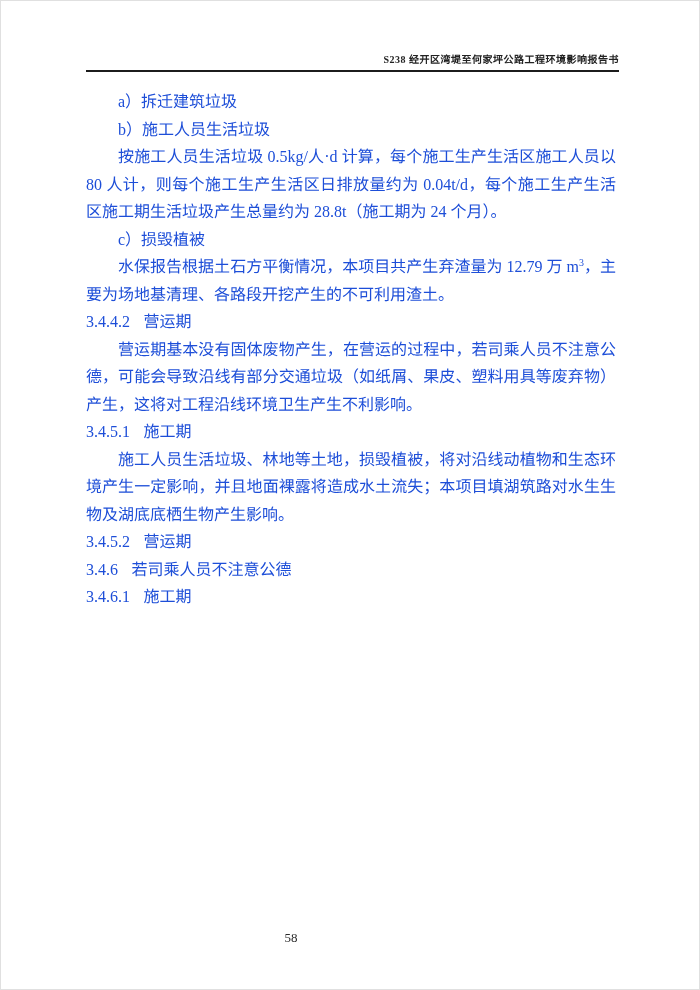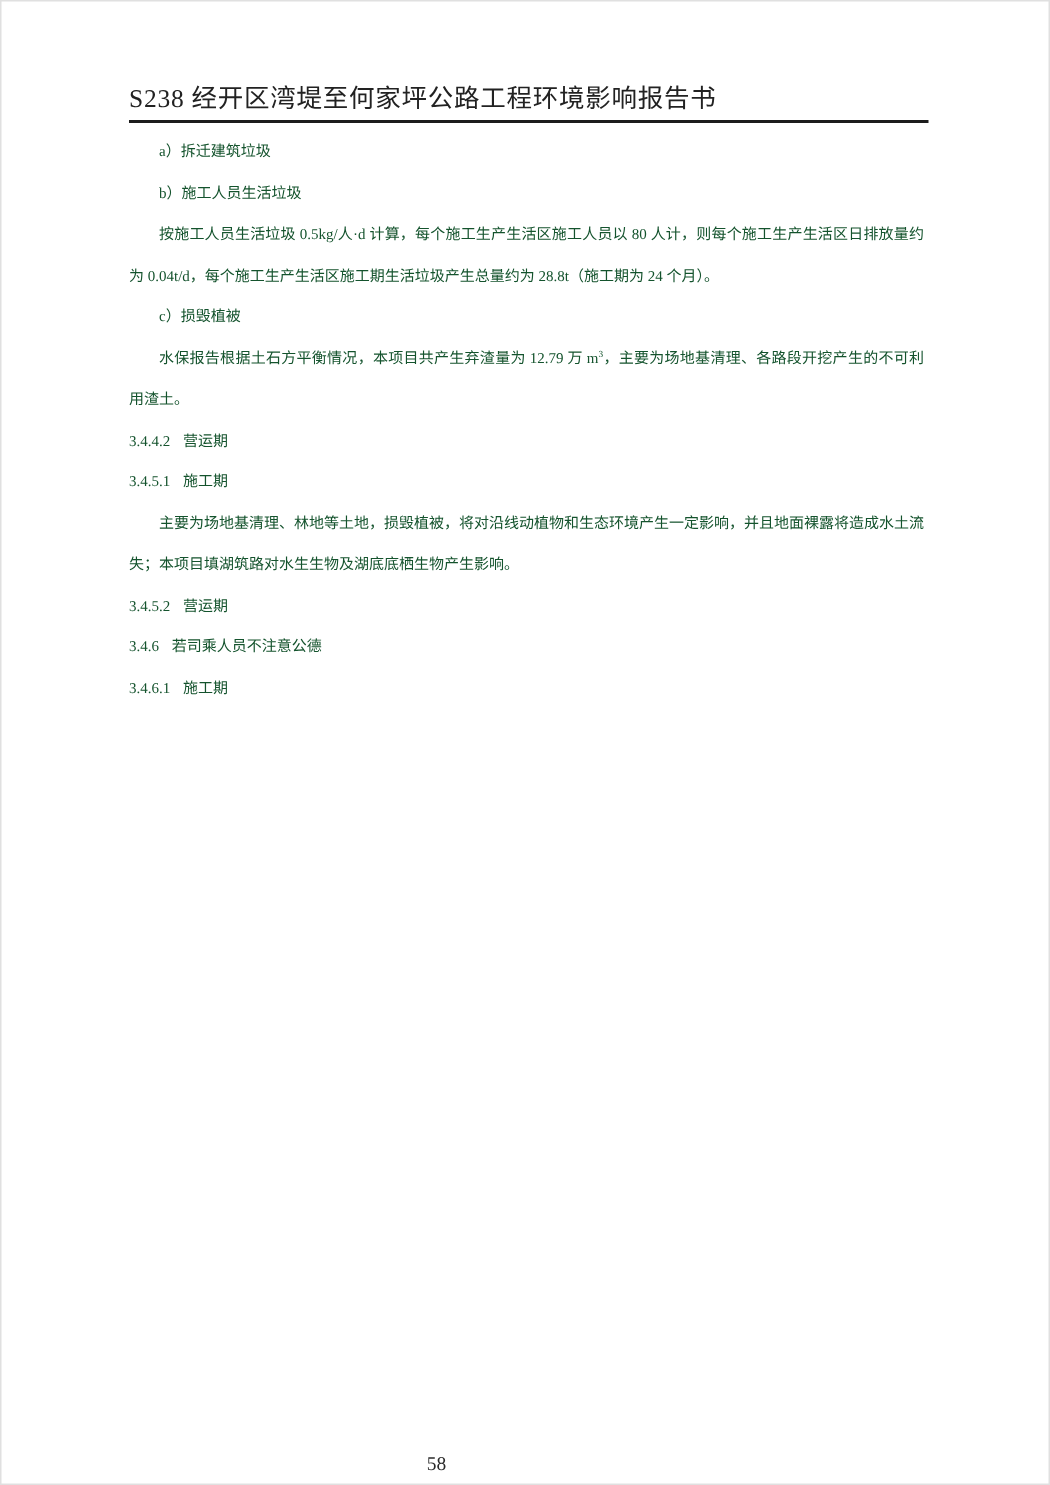--- a/index.html
+++ b/index.html
@@ -16,74 +16,76 @@
     box-sizing: border-box;
     border: 1px solid #e0e0e0;
     color: #1f1f1f;
     overflow: hidden;
   }
   .header {
     position: absolute;
     left: 85px;
     width: 533px;
     top: 50px;
-    text-align: left;
-    font-size: 17px;
+    text-align: right;
+    font-size: 10px;
     letter-spacing: 0.5px;
     color: #222;
     border-bottom: 2px solid #1c1c1c;
     padding-bottom: 4px;
+    font-weight: bold;
   }
   .content {
     position: absolute;
     left: 85px;
     width: 530px;
     top: 87px;
-    font-size: 10px;
+    font-size: 16px;
     line-height: 27.5px;
     text-align: justify;
-    color: #14532d;
+    color: #1d4ed8;
   }
   .content p { margin: 0; padding: 0; }
   .para, .list-item { text-indent: 2em; }
   .heading { text-indent: 0; }
   .h-num { display: inline-block; }
   .h-title { margin-left: 0.85em; }
   sup {
     font-size: 0.62em;
     line-height: 0;
     vertical-align: super;
   }
   .footer {
     position: absolute;
     left: 0;
     width: 580px;
-    top: 967px;
+    top: 929px;
     text-align: center;
     font-size: 13px;
     color: #2a2a2a;
   }
 </style>
 </head>
 <body>
 
 <div class="page">
   <div class="header">
     <span>S238 经开区湾堤至何家坪公路工程环境影响报告书</span>
   </div>
 
   <div class="content" id="content">
       <p class="list-item">a）拆迁建筑垃圾</p>
       <p class="list-item">b）施工人员生活垃圾</p>
       <p class="para">按施工人员生活垃圾 0.5kg/人·d 计算，每个施工生产生活区施工人员以 80 人计，则每个施工生产生活区日排放量约为 0.04t/d，每个施工生产生活区施工期生活垃圾产生总量约为 28.8t（施工期为 24 个月）。</p>
       <p class="list-item">c）损毁植被</p>
       <p class="para">水保报告根据土石方平衡情况，本项目共产生弃渣量为 12.79 万 m<sup>3</sup>，主要为场地基清理、各路段开挖产生的不可利用渣土。</p>
       <p class="heading"><span class="h-num">3.4.4.2</span><span class="h-title">营运期</span></p>
+      <p class="para">营运期基本没有固体废物产生，在营运的过程中，若司乘人员不注意公德，可能会导致沿线有部分交通垃圾（如纸屑、果皮、塑料用具等废弃物）产生，这将对工程沿线环境卫生产生不利影响。</p>
       <p class="heading"><span class="h-num">3.4.5.1</span><span class="h-title">施工期</span></p>
-      <p class="para">主要为场地基清理、林地等土地，损毁植被，将对沿线动植物和生态环境产生一定影响，并且地面裸露将造成水土流失；本项目填湖筑路对水生生物及湖底底栖生物产生影响。</p>
+      <p class="para">施工人员生活垃圾、林地等土地，损毁植被，将对沿线动植物和生态环境产生一定影响，并且地面裸露将造成水土流失；本项目填湖筑路对水生生物及湖底底栖生物产生影响。</p>
       <p class="heading"><span class="h-num">3.4.5.2</span><span class="h-title">营运期</span></p>
       <p class="heading"><span class="h-num">3.4.6</span><span class="h-title">若司乘人员不注意公德</span></p>
       <p class="heading"><span class="h-num">3.4.6.1</span><span class="h-title">施工期</span></p>
     </div>
 
   <div class="footer">
     <span>58</span>
   </div>
 </div>
 

